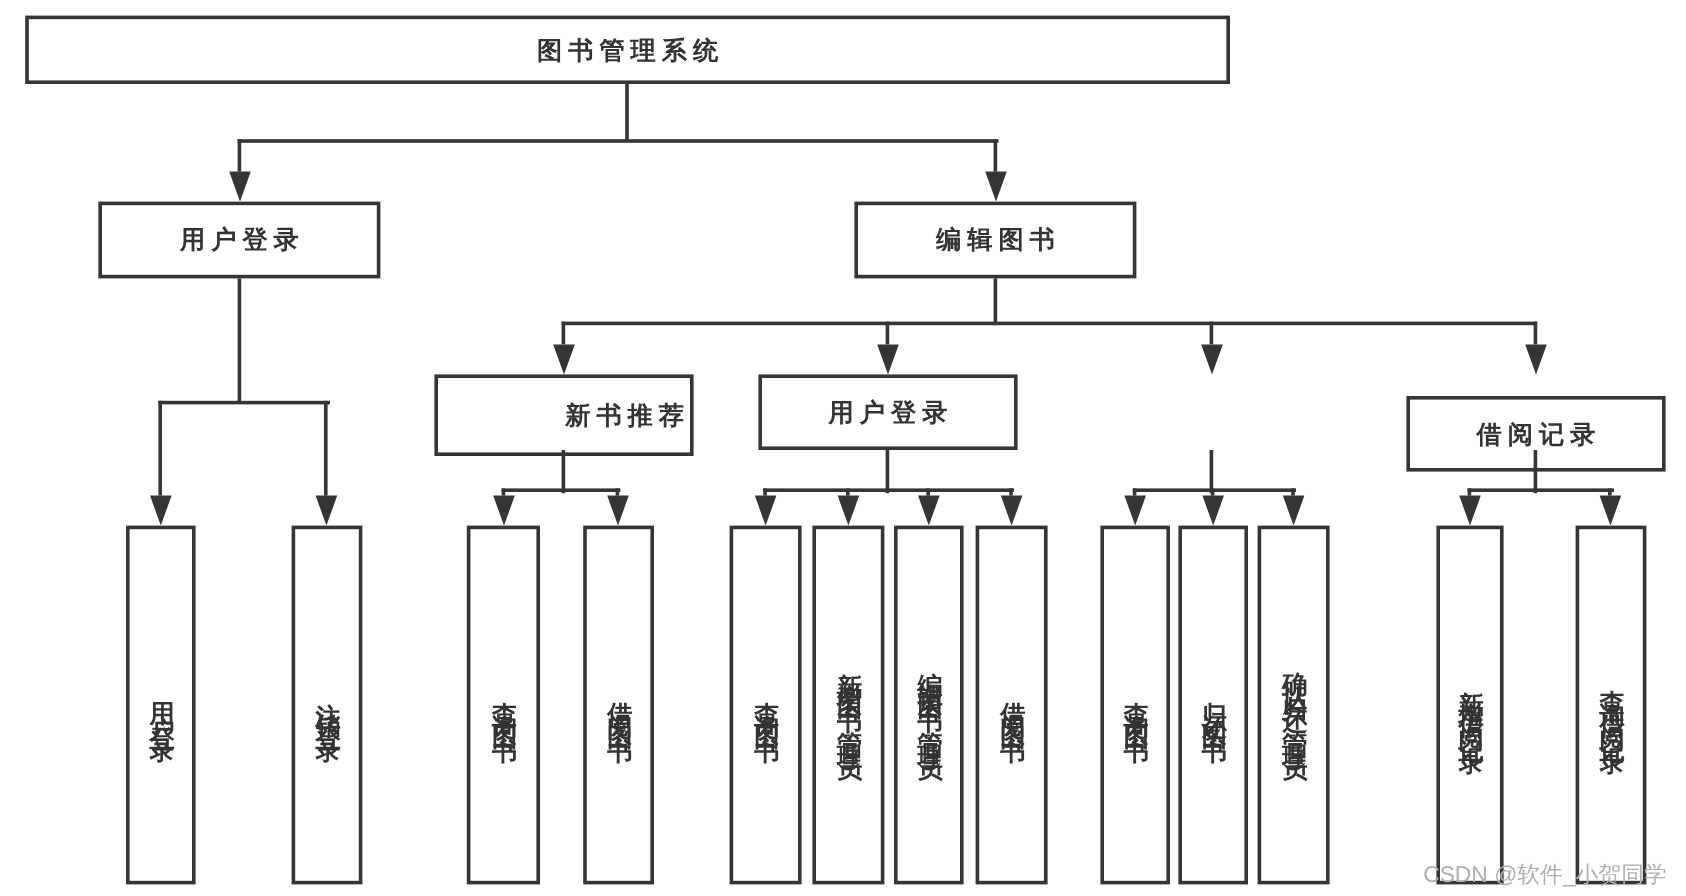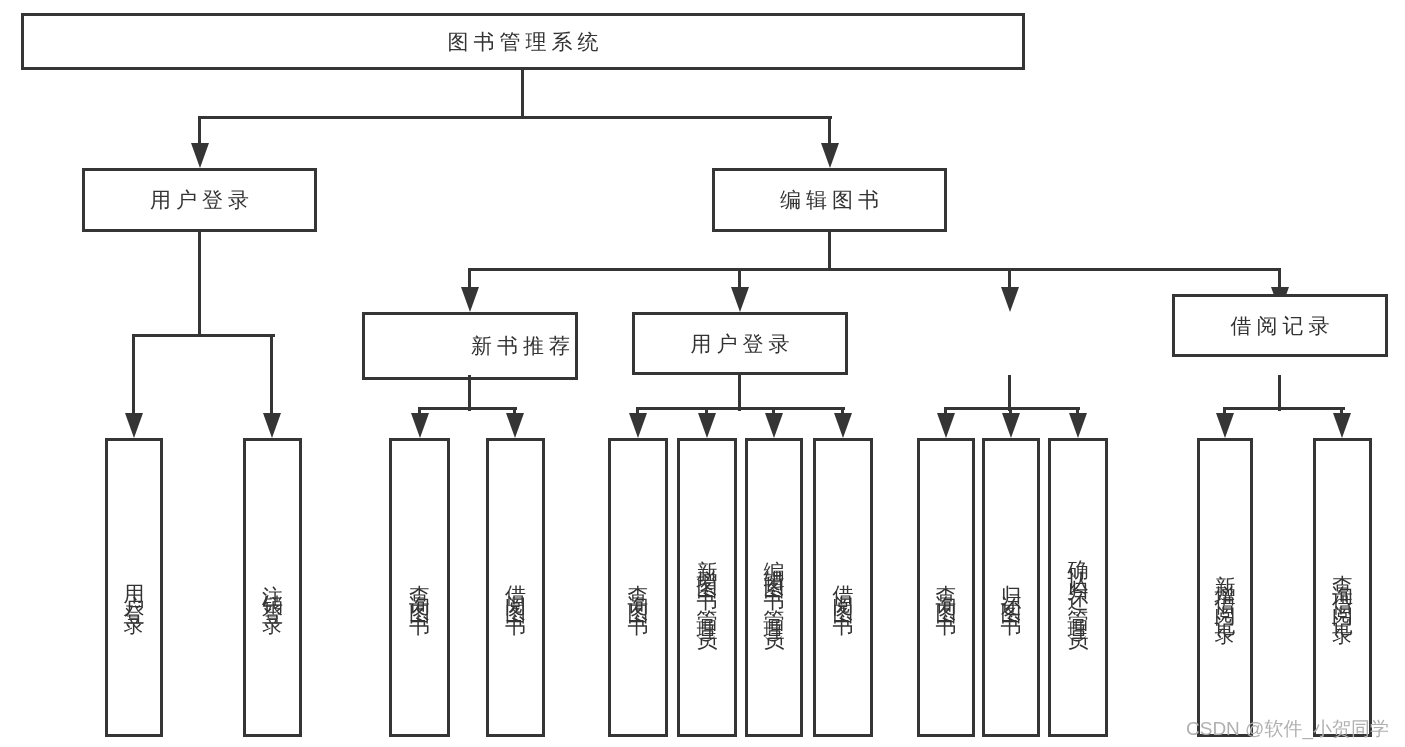--- a/index.html
+++ b/index.html
@@ -13,20 +13,21 @@
   }
   .box {
     position: absolute;
     box-sizing: border-box;
     border: 3px solid #353535;
     background: #ffffff;
     display: flex;
     align-items: center;
     justify-content: center;
     color: #333333;
+    font-weight: bold;
   }
   .hlabel {
     font-size: 21px;
     letter-spacing: 5px;
     text-indent: 5px;
     color: #333333;
     white-space: nowrap;
   }
   .vlabel {
     writing-mode: vertical-rl;
@@ -105,21 +106,21 @@
   <div class="arrow ar-b" style="left:738px;"></div>
   <div class="arrow ar-b" style="left:1008px;"></div>
   <div class="arrow ar-b" style="left:1278px;"></div>
 
   <div class="box" style="left:362px; top:312px; width:216px; height:68px;justify-content:flex-end;">
     <span class="hlabel">新书推荐</span>
   </div>
   <div class="box" style="left:632px; top:312px; width:216px; height:63px;">
     <span class="hlabel">用户登录</span>
   </div>
-  <div class="box" style="left:1172px; top:294px; width:216px; height:63px;">
+  <div class="box" style="left:1172px; top:330px; width:216px; height:63px;">
     <span class="hlabel">借阅记录</span>
   </div>
 
   <div class="line vline" style="left:468px; top:375px; height:36px;"></div>
   <div class="line hline" style="left:418px; top:407px; width:99px;"></div>
   <div class="arrow ar-d" style="left:418px;"></div>
   <div class="arrow ar-d" style="left:513px;"></div>
 
   <div class="line vline" style="left:738px; top:375px; height:36px;"></div>
   <div class="line hline" style="left:636px; top:407px; width:209px;"></div>

